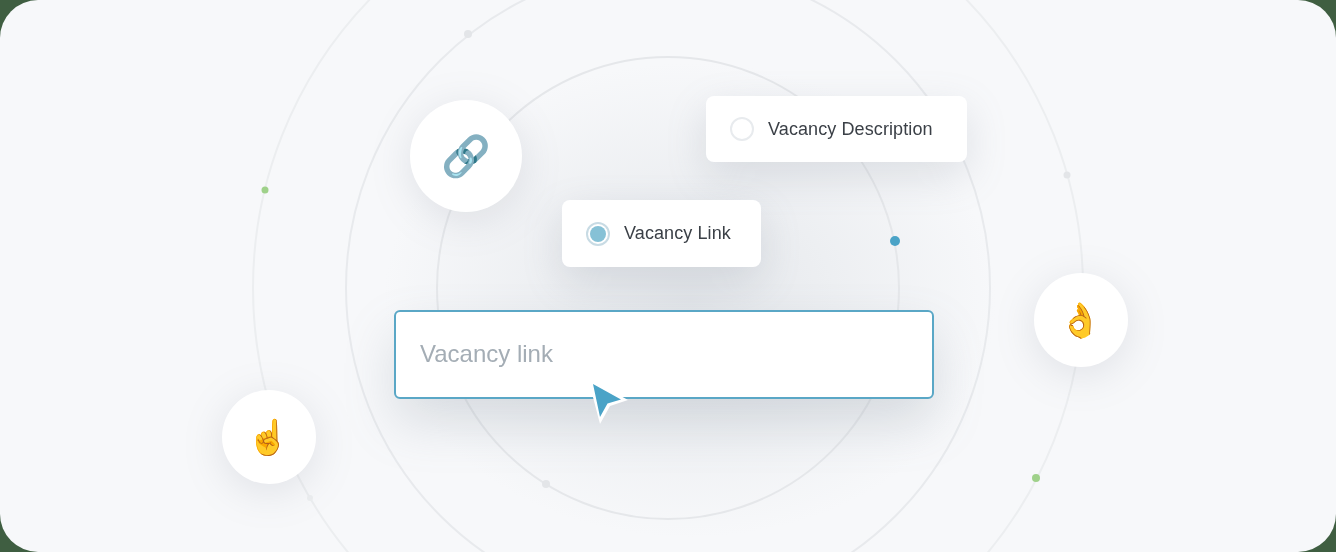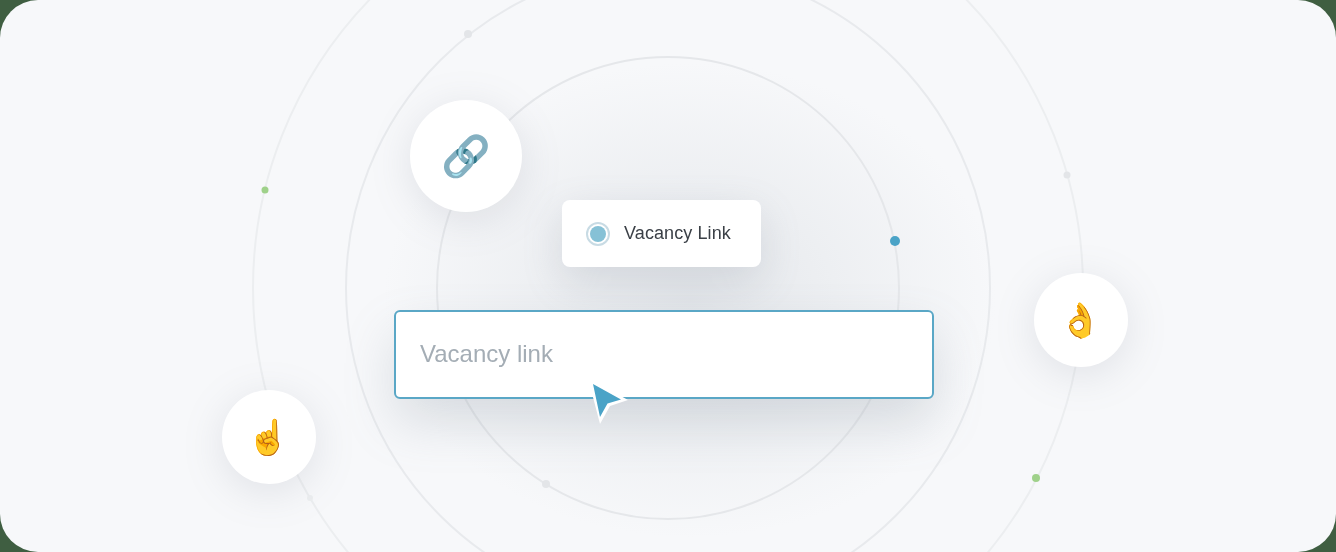--- a/index.html
+++ b/index.html
@@ -77,20 +77,24 @@
   </div>
 
   <div class="bubble" style="left:1034px;top:273px;width:94px;height:94px;">
     <span class="emoji" style="font-size:34px">👌</span>
   </div>
 
   <div class="bubble" style="left:222px;top:390px;width:94px;height:94px;">
     <span class="emoji" style="font-size:34px">☝️</span>
   </div>
 
+  <div class="chip" style="left:706px;top:96px;width:261px;height:66px;">
+    <span class="radio"></span>
+    <span class="chip-label">Vacancy Description</span>
+  </div>
 
   <div class="chip" style="left:562px;top:200px;width:199px;height:67px;">
     <span class="radio checked">
         <span class="dot"></span>
       </span>
     <span class="chip-label">Vacancy Link</span>
   </div>
 
   <div class="input">
     <input type="text" placeholder="Vacancy link" style="">

